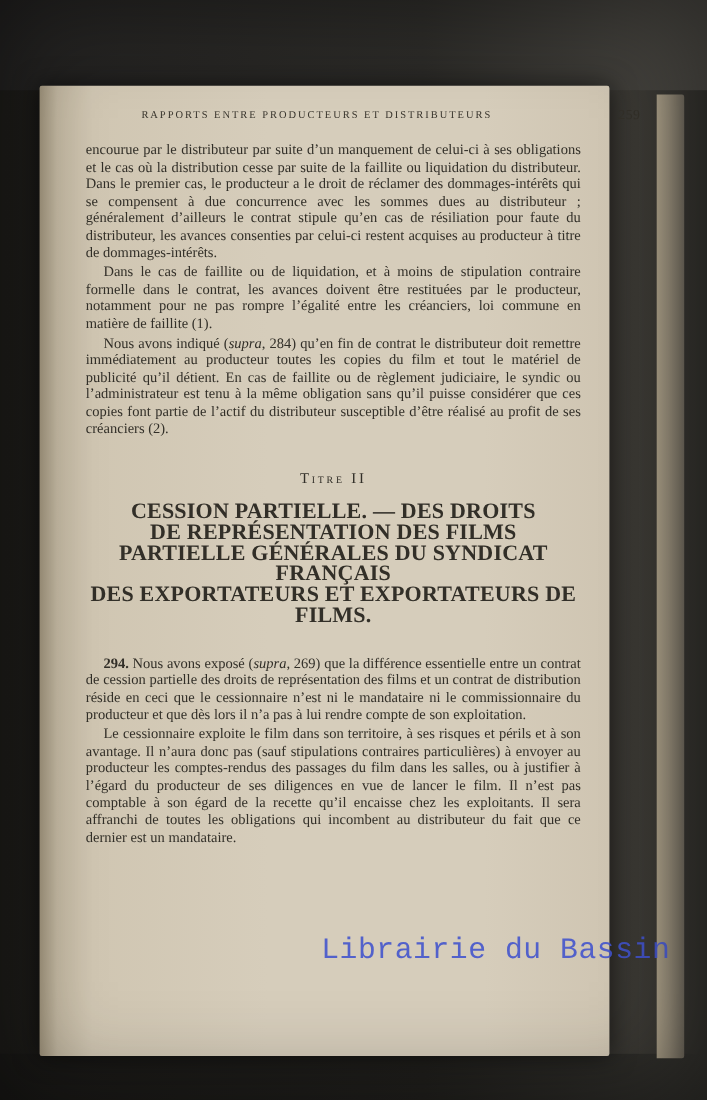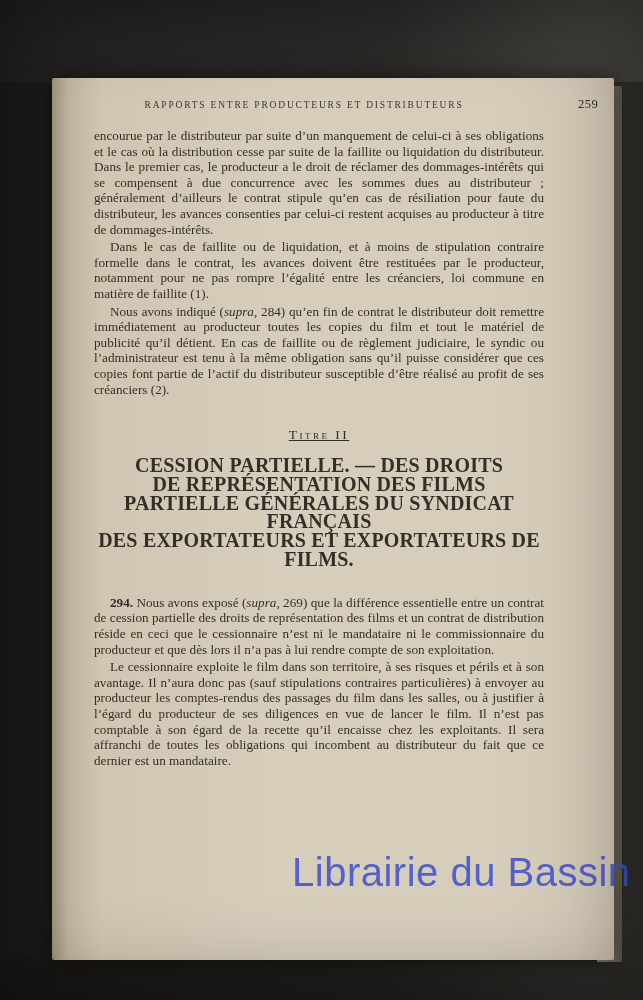--- a/index.html
+++ b/index.html
@@ -13,49 +13,49 @@
     background:linear-gradient(90deg,#222120,#2c2b28 60%,#474540);}
   .bg-bottom{position:absolute;bottom:0;left:0;right:0;height:42px;
     background:linear-gradient(90deg,#191816,#201f1c 60%,#31302c);}
   .book-edges{position:absolute;left:597px;top:86px;width:25px;height:876px;
     background:linear-gradient(90deg,#a29781 0%,#8d8472 45%,#6a6458 100%);
     border-radius:0 2px 2px 0;}
   .vignette{position:absolute;inset:0;pointer-events:none;z-index:6;
     box-shadow:inset 0 0 90px rgba(0,0,0,.45);}
 
   .page{
-    position:absolute;left:36px;top:78px;width:562px;height:882px;
+    position:absolute;left:36px;top:78px;width:518px;height:882px;
     background:linear-gradient(90deg,#a3977f 0px,#c2b7a1 16px,#d0c6b2 48px,#d6cdbb 40%,#d6cdbb 78%,#cfc5b2 100%);
     box-shadow:0 0 22px rgba(0,0,0,.55);
-    color:#322f28;border-radius:2px;margin-left:16px;
+    color:#322f28;border-radius:2px;
   }
   .running-title{
     position:absolute;top:22px;left:42px;width:420px;text-align:center;
     font-size:9.5px;letter-spacing:1.8px;color:#3a362e;white-space:nowrap;
   }
   .page-number{position:absolute;top:19px;left:526px;font-size:12.5px;letter-spacing:.5px;}
 
   .column{position:absolute;top:50px;left:42px;width:450px;}
   .para{margin:0;text-align:justify;font-size:13.2px;line-height:15.6px;}
   .para + .para{margin-top:2px;}
   .indent{text-indent:16px;}
   .kicker{margin-top:30px;text-align:center;font-variant:small-caps;
-    letter-spacing:2.5px;font-size:13.5px;text-decoration:underline;}
+    letter-spacing:2.5px;font-size:13.5px;}
   .section-title{margin-top:13px;text-align:center;font-weight:bold;
     font-size:20px;line-height:18.8px;letter-spacing:.2px;}
   .p294{margin-top:26px;}
   .num{font-weight:bold;}
   .p5{margin-top:3px;}
   .footnotes{margin-top:44px;font-size:11.4px;line-height:14.5px;}
   .footnotes .fn{margin:0 0 2px 24px;text-align:left;}
 
   .watermark{
     position:absolute;left:292px;top:850px;z-index:5;white-space:nowrap;
-    font-family:Liberation Sans, sans-serif;
-    font-size:40px;color:rgba(64,82,205,.88);letter-spacing:.5px;
+    font-family:Liberation Mono, monospace;
+    font-size:27px;color:rgba(64,82,205,.88);letter-spacing:.5px;
   }
 </style>
 </head>
 <body>
 
 <div class="bg-top"></div>
 <div class="bg-bottom"></div>
 <div class="book-edges"></div>
 
 <div class="page">

